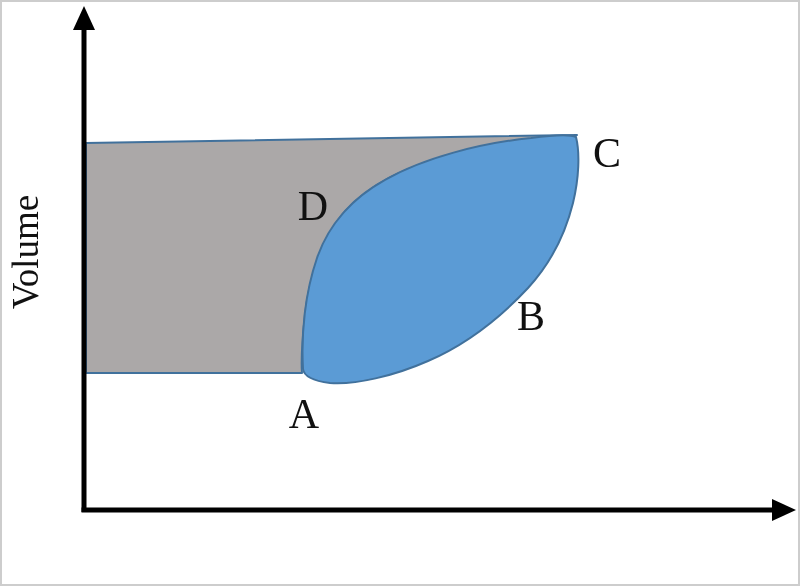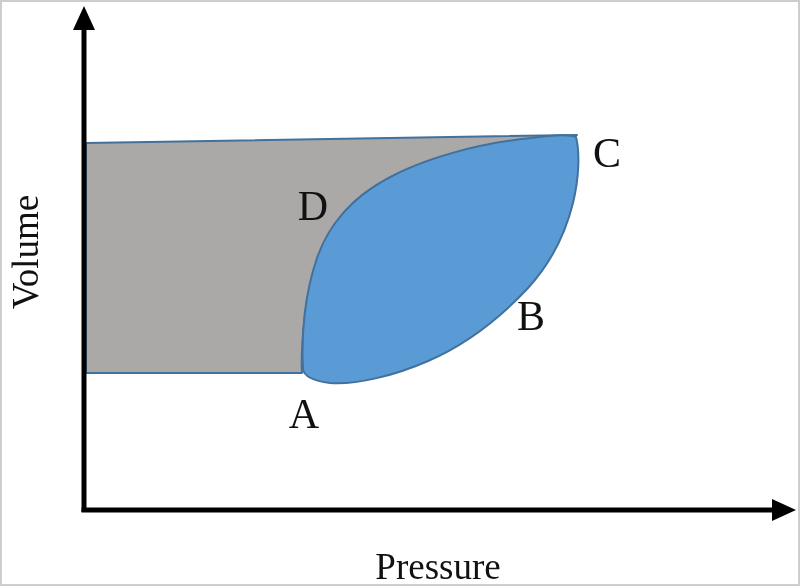--- a/index.html
+++ b/index.html
@@ -52,21 +52,20 @@
 
     <rect x="79.5" y="22" width="5" height="488" fill="#000000"></rect>
     <polygon points="82,4 71,28 93,28" fill="#000000"></polygon>
 
     <rect x="79.5" y="505.5" width="695" height="5" fill="#000000"></rect>
     <polygon points="794,508 770,497 770,519" fill="#000000"></polygon>
   </svg>
 
   <div class="txt axis-title" id="y-axis-title" style="left:23px;top:250px;">Volume</div>
 
-  <div class="txt axis-title" style="left:436px;top:564px;">Pressure</div>
 
   <div class="txt point-label" style="left:302px;top:412px;">A</div>
 
   <div class="txt point-label" style="left:529px;top:314px;">B</div>
 
   <div class="txt point-label" style="left:605px;top:151px;">C</div>
 
   <div class="txt point-label" style="left:311px;top:204px;">D</div>
 </div>
 

